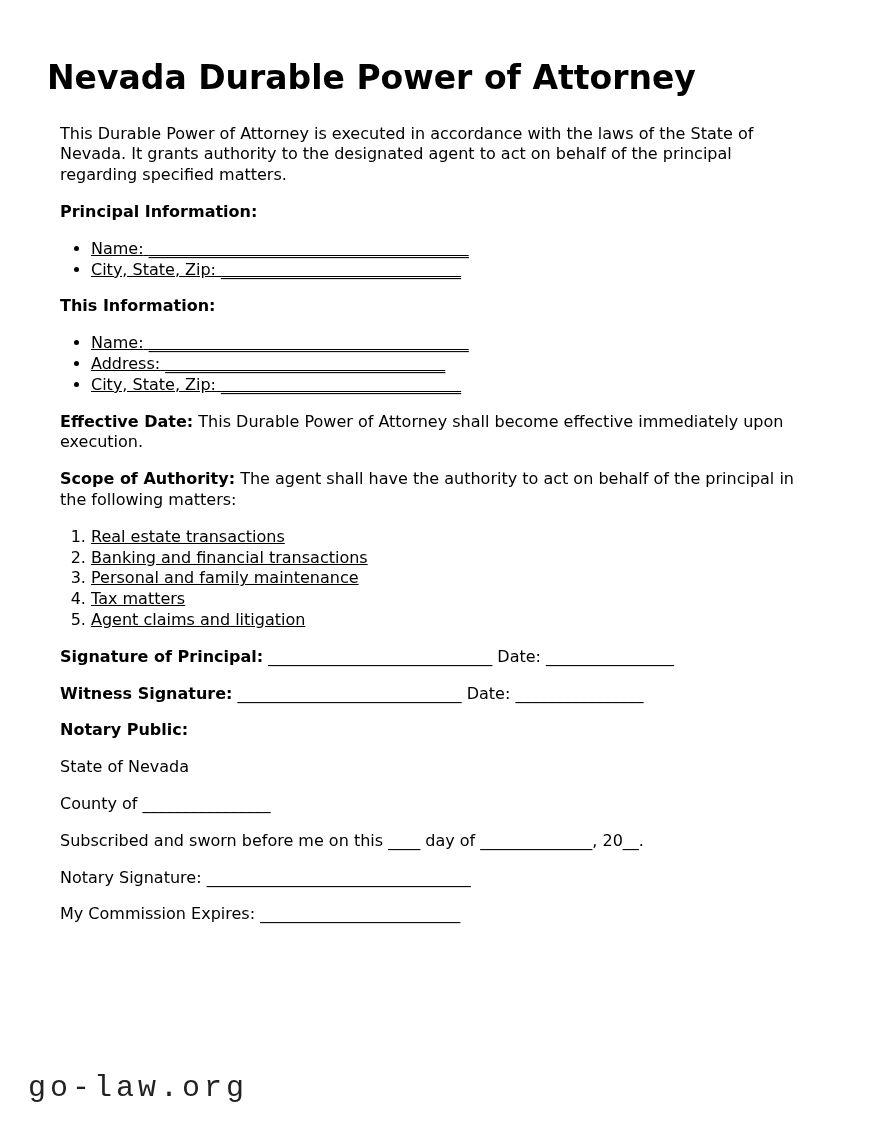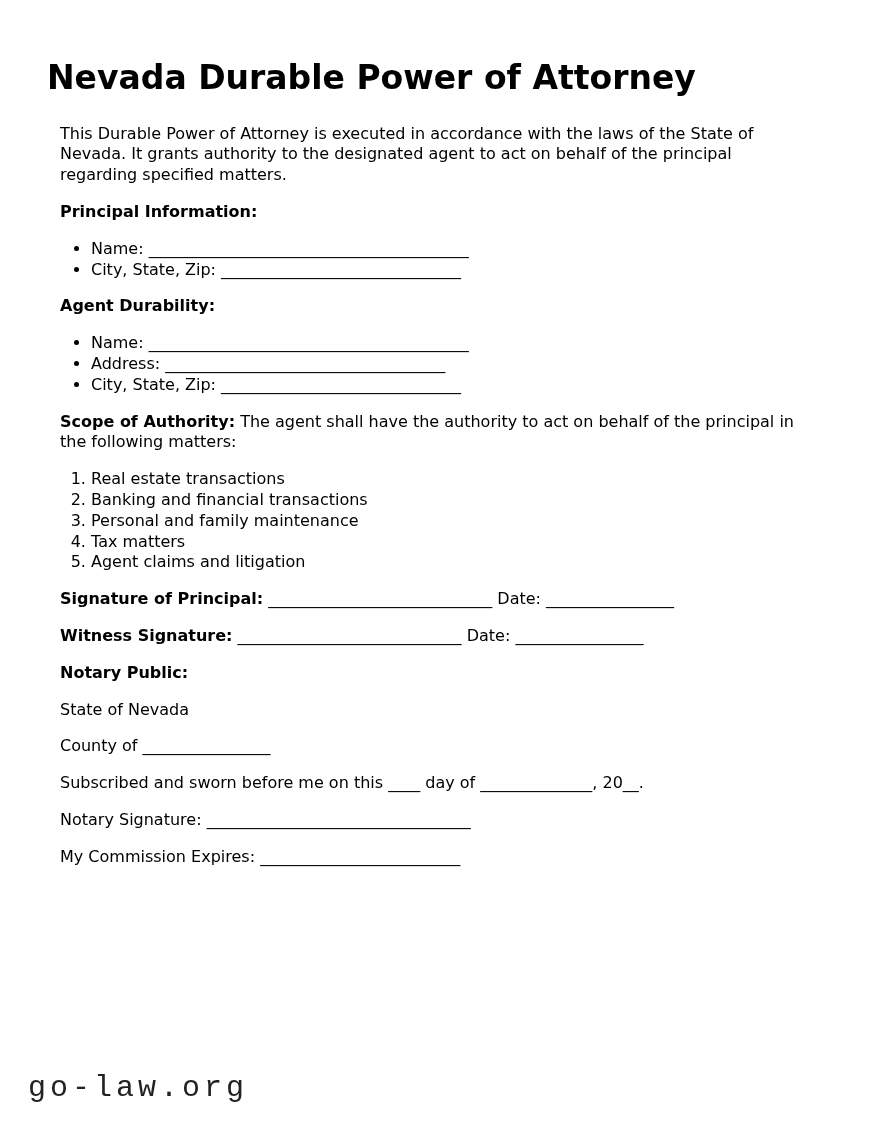--- a/index.html
+++ b/index.html
@@ -20,20 +20,21 @@
     font-size: 33px;
     line-height: 1.2;
     font-weight: bold;
     margin: 0 0 26px 0;
   }
   p { margin: 16px 13px; }
   p.bold-heading { font-weight: bold; }
   ul.field-list, ol.matters-list {
     margin: 4px 0;
     padding-left: 44px;
+    text-decoration: underline;
   }
   ul.field-list li, ol.matters-list li { margin: 0; }
   .blank-line { white-space: nowrap; }
   strong.inline-label { font-weight: bold; }
   .footer-mark {
     position: absolute;
     left: 28px;
     bottom: 16px;
     font-family: "Liberation Mono", "DejaVu Sans Mono", monospace;
     font-size: 30px;
@@ -57,37 +58,41 @@
     <li>
       <span>Name:</span>
       <span class="blank-line">________________________________________</span>
     </li>
     <li>
       <span>City, State, Zip:</span>
       <span class="blank-line">______________________________</span>
     </li>
   </ul>
 
-  <p class="bold-heading">Agent Durability:</p>
+  <p class="bold-heading">This Information:</p>
 
   <ul class="field-list">
     <li>
       <span>Name:</span>
       <span class="blank-line">________________________________________</span>
     </li>
     <li>
       <span>Address:</span>
       <span class="blank-line">___________________________________</span>
     </li>
     <li>
       <span>City, State, Zip:</span>
       <span class="blank-line">______________________________</span>
     </li>
   </ul>
 
+  <p>
+    <strong class="inline-label">Effective Date:</strong>
+    <span>This Durable Power of Attorney shall become effective immediately upon execution.</span>
+  </p>
 
   <p>
     <strong class="inline-label">Scope of Authority:</strong>
     <span>The agent shall have the authority to act on behalf of the principal in the following matters:</span>
   </p>
 
   <ol class="matters-list">
     <li>Real estate transactions</li>
     <li>Banking and financial transactions</li>
     <li>Personal and family maintenance</li>

